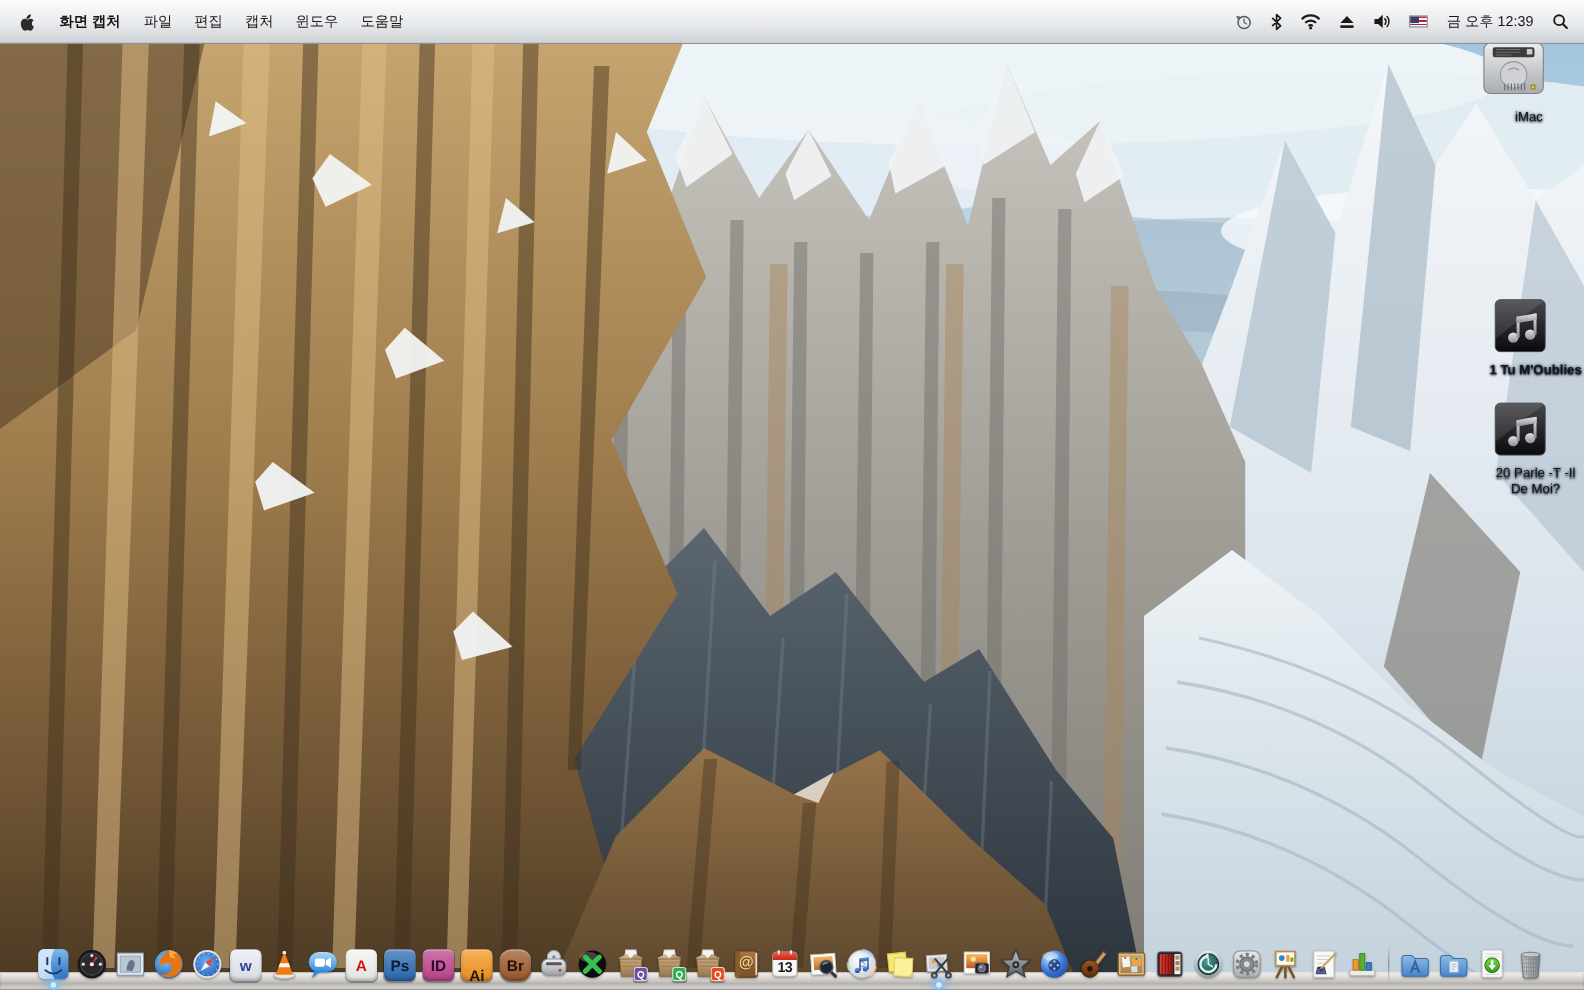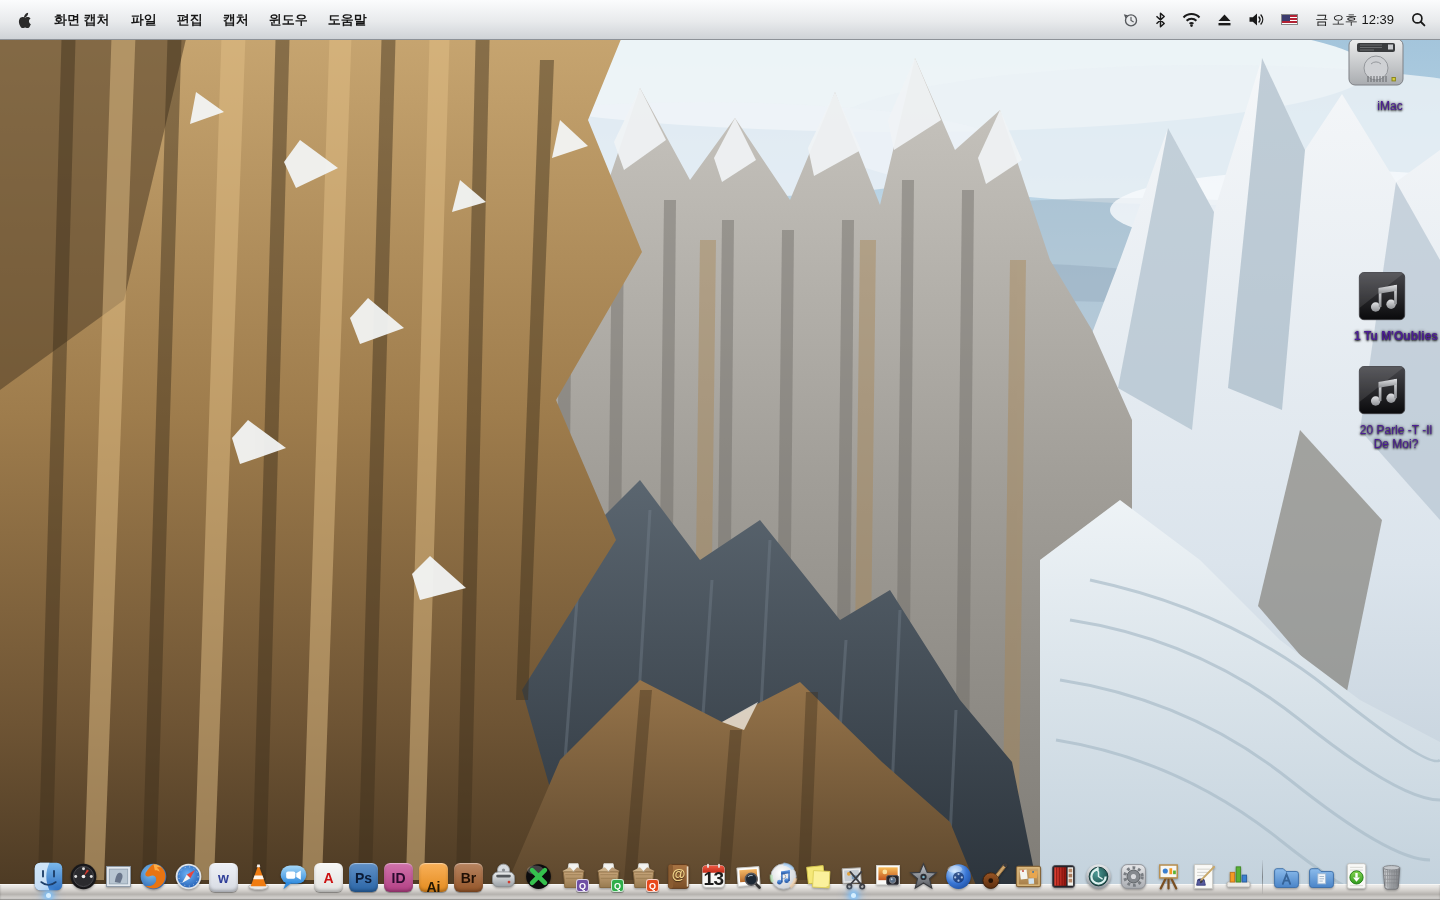--- a/index.html
+++ b/index.html
@@ -8,32 +8,32 @@
 
   
   #wallpaper { position:absolute; inset:0; width:1440px; height:900px; display:block; }
 
   
   .menubar { position:absolute; top:0; left:0; right:0; height:40px;
     background:linear-gradient(#fbfcfd, #e8eaec 55%, #cfd3d7);
     border-bottom:1px solid #8d9298; display:flex; justify-content:space-between;
     align-items:center; z-index:40; font-size:13px; color:#161616; }
   .menu-left, .menu-right { display:flex; align-items:center; height:100%; }
-  .mi { display:flex; align-items:center; height:100%; padding:0 10px; cursor:default;font-weight:bold; }
+  .mi { display:flex; align-items:center; height:100%; padding:0 10px; cursor:default; }
   .mi.apple { padding:0 12px 0 16px; }
   .mi.appname { font-weight:bold; padding:0 11px; }
   .mst { display:flex; align-items:center; height:100%; padding:0 8px; }
   .clock { padding:0 9px; font-size:13px;text-align:center; }
   .flagbox { width:17px; height:11px; position:relative; overflow:hidden; border:0.5px solid #888;
     background:repeating-linear-gradient(#b22234 0 1.6px, #ffffff 1.6px 3.2px); }
   .flagbox .canton { position:absolute; left:0; top:0; width:8px; height:6px; background:#3c3b6e; }
 
   
   .desk-icon { position:absolute; display:flex; flex-direction:column; align-items:center; z-index:10; width:76px; }
-  .desk-icon .dlabel { margin-top:3px; color:#4c1d95; font-size:12px; line-height:14px; text-align:right;
+  .desk-icon .dlabel { margin-top:3px; color:#0f172a; font-size:12px; line-height:14px; text-align:right;
     white-space:nowrap; text-shadow:0 1px 2px rgba(0,0,0,.9), 0 0 3px rgba(0,0,0,.7);padding-left:28px; }
   #di-imac { left:1338px; top:32px; }
   #di-imac svg { width:66px; height:64px; }
   #di-audio1 { left:1344px; top:268px;font-weight:bold; }
   #di-audio2 { left:1344px; top:362px; }
   .desk-icon.audio svg { width:58px; height:58px; }
 
   
   .dock { position:absolute; left:0; right:0; bottom:0; height:52px; z-index:30; }
   .dock-shelf { position:absolute; left:0; right:0; bottom:0; height:16px;
@@ -49,21 +49,21 @@
     justify-content:center; font-weight:bold; font-size:14px; margin-bottom:1px;
     box-shadow:inset 0 1px 1px rgba(255,255,255,.45), inset 0 -2px 3px rgba(0,0,0,.25), 0 1px 1px rgba(0,0,0,.35); }
   .dock-sep { width:13px; height:44px; position:relative; }
   .dock-sep:before { content:""; position:absolute; left:6px; top:4px; bottom:6px; width:1px;
     background:linear-gradient(rgba(90,90,90,.05), rgba(70,70,70,.55), rgba(120,120,120,.1)); }
   .runlight { position:absolute; bottom:2px; left:50%; width:5px; height:5px; margin-left:-2.5px;
     border-radius:50%; background:#d6efff;
     box-shadow:0 0 5px 2px rgba(120,195,255,.95), 0 0 10px 4px rgba(90,170,255,.5); }
   .dock-item .overlay { position:absolute; left:0; right:0; top:0; bottom:7px; display:flex;
     align-items:center; justify-content:center; font-weight:bold; pointer-events:none; }
-  .icon-ical .overlay { padding-top:11px; font-size:19px; letter-spacing:-0.5px; }
+  .icon-ical .overlay { padding-top:11px; font-size:13px; letter-spacing:-0.5px; }
   .icon-address-book .overlay { font-size:14px; text-shadow:0 1px 1px rgba(0,0,0,.5); }
   .qbadge { position:absolute; right:2px; bottom:8px; width:13px; height:13px; border-radius:3px;
     color:#fff; font-size:9px; font-weight:bold; display:flex; align-items:center; justify-content:center;
     border:1px solid rgba(255,255,255,.75); box-shadow:0 1px 1px rgba(0,0,0,.4); pointer-events:none; }
 </style>
 </head>
 <body>
 
 <svg id="wallpaper" viewBox="0 0 1440 900" preserveAspectRatio="none">
   <defs>
@@ -689,21 +689,21 @@
         <div class="tile" style="background: linear-gradient(rgba(255, 255, 255, 0.25), rgba(0, 0, 0, 0.08)), rgb(193, 69, 143);">
           <span style="color: rgb(42, 10, 46);">ID</span>
         </div>
       </div>
       <div class="dock-item icon-illustrator">
         <div class="tile" style="background: linear-gradient(rgba(255, 255, 255, 0.25), rgba(0, 0, 0, 0.08)), rgb(247, 151, 34);">
           <span style="color: rgb(36, 23, 3); margin-top: 19px;">Ai</span>
         </div>
       </div>
       <div class="dock-item icon-bridge">
-        <div class="tile" style="background: linear-gradient(rgba(255, 255, 255, 0.25), rgba(0, 0, 0, 0.08)), rgb(160, 92, 44);">
+        <div class="tile" style="background: linear-gradient(rgba(255, 255, 255, 0.25), rgba(0, 0, 0, 0.08)), rgb(160, 92, 44); border-radius: 11px;">
           <span style="color: rgb(32, 16, 5);">Br</span>
         </div>
       </div>
       <div class="dock-item icon-toast">
         <svg viewBox="0 0 36 36">
           <use href="#s-toast" xlink:href="#s-toast"></use>
         </svg>
       </div>
       <div class="dock-item icon-quarkxpress">
         <svg viewBox="0 0 36 36">

